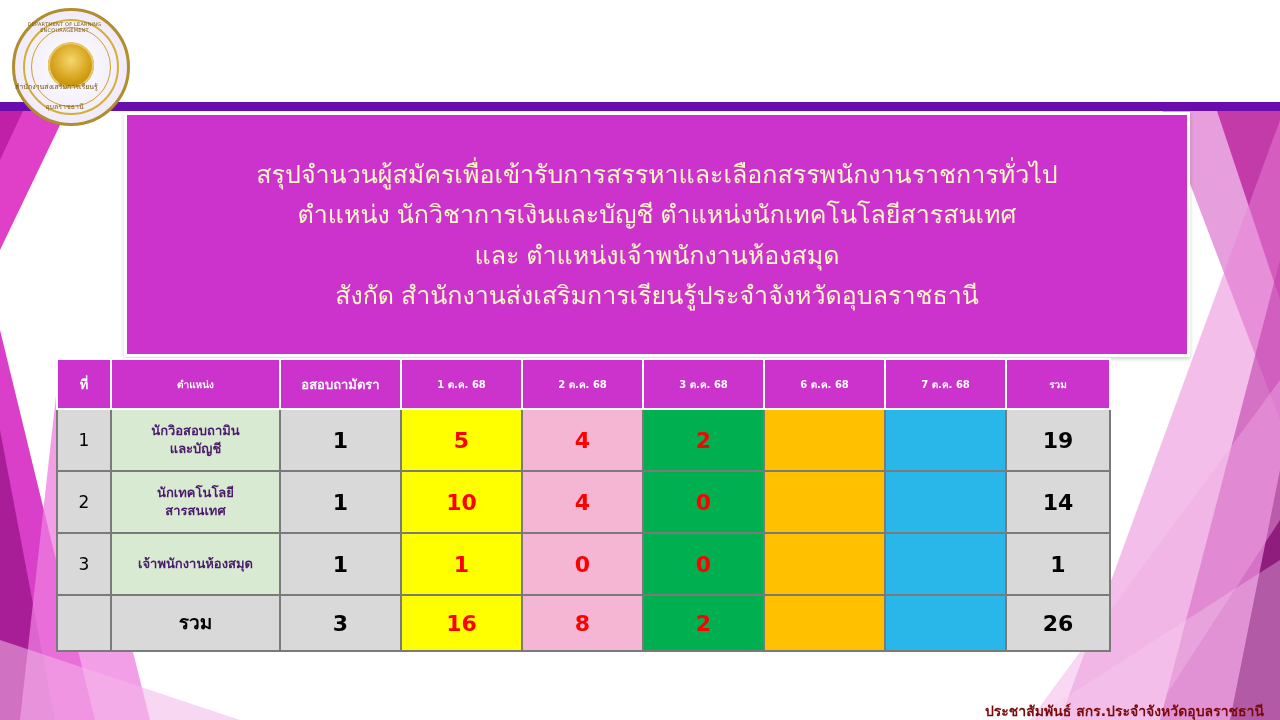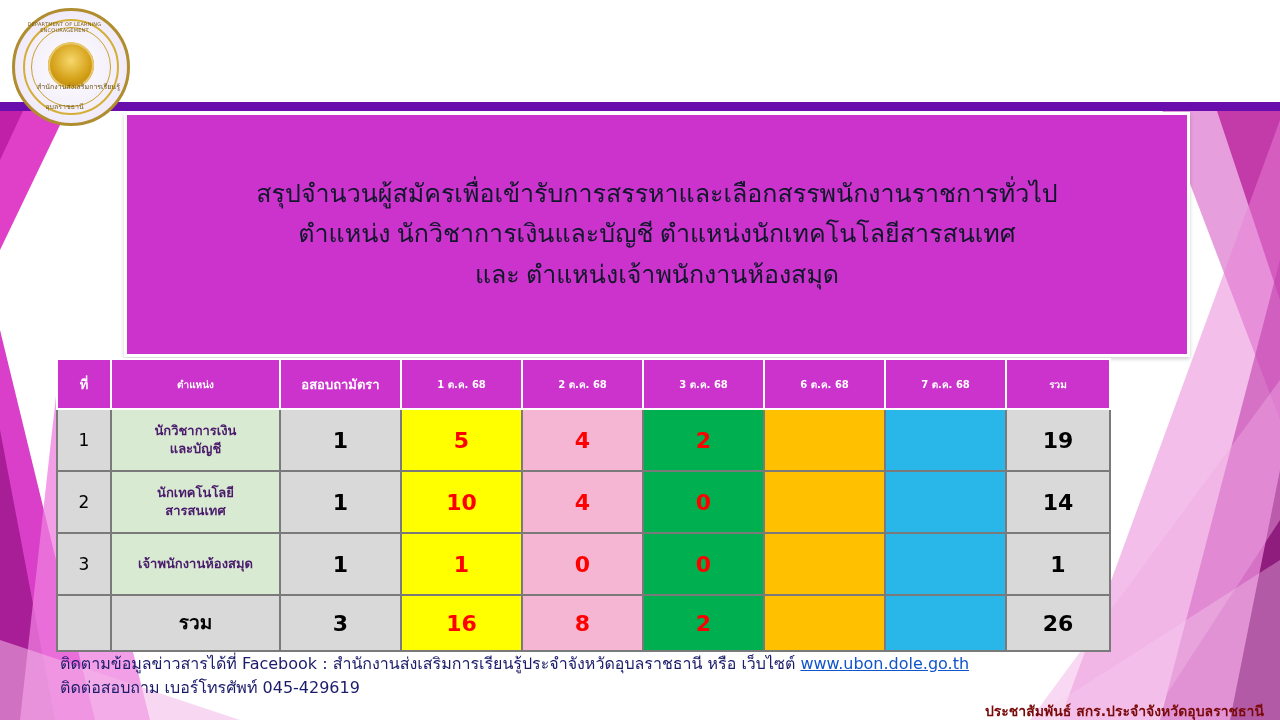--- a/index.html
+++ b/index.html
@@ -24,29 +24,29 @@
     border:2px solid #d4af37;}
   .logo .ring2{position:absolute;left:16px;top:16px;right:16px;bottom:16px;border-radius:50%;
     border:1px solid #c9a227;}
   .logo .emblem{position:absolute;left:50%;top:50%;transform:translate(-50%,-54%);
     width:46px;height:46px;border-radius:50%;
     background:radial-gradient(circle at 50% 40%, #f7d76c 0%, #d4a017 55%, #a9790f 100%);
     box-shadow:0 0 0 2px #e8c86a inset;}
   .logo .toptext,.logo .bottomtext{position:absolute;left:0;right:13px;text-align:center;
     font-family:"DejaVu Sans",sans-serif;color:#7a5c12;}
   .logo .toptext{top:10px;font-size:5px;letter-spacing:.2px;}
-  .logo .midtext{position:absolute;left:0;right:0;top:70px;text-align:center;font-size:7px;color:#6b4f10;font-family:"DejaVu Sans",sans-serif;margin-left:15px;}
+  .logo .midtext{position:absolute;left:0;right:0;top:70px;font-size:7px;color:#6b4f10;font-family:"DejaVu Sans",sans-serif;}
   .logo .bottomtext{bottom:11px;font-size:7px;}
 
   
   .notice{position:absolute;left:124px;top:112px;width:1066px;height:245px;
     background:#cc33cc;border:3px solid #ffffff;box-sizing:border-box;
     display:flex;flex-direction:column;align-items:center;justify-content:center;gap:4px;
     box-shadow:0 2px 4px rgba(0,0,0,.18);}
-  .notice div{font-family:Liberation Serif, serif;color:#0f172a;font-size:25px;line-height:1.45;
+  .notice div{font-family:Liberation Sans, sans-serif;color:#fef9c3;font-size:25px;line-height:1.45;
     text-align:center;white-space:nowrap;}
 
   
   .table-wrap{position:absolute;left:56px;top:358px;width:1000px;}
   table{border-collapse:collapse;width:1000px;table-layout:fixed;}
   thead th{background:#cc33cc;color:#ffffff;border:2px solid #ffffff;
     font-family:"DejaVu Sans",sans-serif;font-weight:bold;font-size:10px;height:46px;
     text-align:center;vertical-align:middle;}
   thead th.small{font-size:13px;}
   tbody td{border:2px solid #7a7a7a;text-align:center;vertical-align:middle;
@@ -112,20 +112,21 @@
     <div class="emblem"></div>
     <div class="midtext">สำนักงานส่งเสริมการเรียนรู้</div>
     <div class="bottomtext">อุบลราชธานี</div>
   </div>
 
 
   <div class="notice">
     <div>สรุปจำนวนผู้สมัครเพื่อเข้ารับการสรรหาและเลือกสรรพนักงานราชการทั่วไป</div>
     <div>ตำแหน่ง นักวิชาการเงินและบัญชี ตำแหน่งนักเทคโนโลยีสารสนเทศ</div>
     <div>และ ตำแหน่งเจ้าพนักงานห้องสมุด</div>
+    <div>สังกัด สำนักงานส่งเสริมการเรียนรู้ประจำจังหวัดอุบลราชธานี</div>
   </div>
 
   <div class="table-wrap">
     <table>
       <thead>
         <tr>
           <th class="small" style="width:50px">ที่</th>
           <th style="width:165px">ตำแหน่ง</th>
           <th class="small" style="width:117px">อสอบถามัตรา</th>
           <th style="width:117px">1 ต.ค. 68</th>
@@ -133,21 +134,21 @@
           <th style="width:117px">3 ต.ค. 68</th>
           <th style="width:117px">6 ต.ค. 68</th>
           <th style="width:117px">7 ต.ค. 68</th>
           <th style="width:100px">รวม</th>
         </tr>
       </thead>
       <tbody>
         <tr>
           <td class="c-no">1</td>
           <td class="c-pos">
-            <span class="pos-line">นักวิชาการเงิน</span>
+            <span class="pos-line">นักวิอสอบถามิน</span>
             <span class="pos-line">และบัญชี</span>
           </td>
           <td class="c-quota">1</td>
           <td class="c-d1">5</td>
           <td class="c-d2">4</td>
           <td class="c-d3">2</td>
           <td class="c-d4"></td>
           <td class="c-d5"></td>
           <td class="c-sum">19</td>
         </tr>
@@ -186,19 +187,15 @@
           <td class="c-d2">8</td>
           <td class="c-d3">2</td>
           <td class="c-d4"></td>
           <td class="c-d5"></td>
           <td class="c-sum">26</td>
         </tr>
       </tbody>
     </table>
   </div>
 
-  <div class="footer">
-    <div><span>ติดตามข้อมูลข่าวสารได้ที่ Facebook : สำนักงานส่งเสริมการเรียนรู้ประจำจังหวัดอุบลราชธานี หรือ เว็บไซต์ </span><span class="link">www.ubon.dole.go.th</span></div>
-    <div>ติดต่อสอบถาม เบอร์โทรศัพท์ 045-429619</div>
-  </div>
   <div class="footer-right">ประชาสัมพันธ์ สกร.ประจำจังหวัดอุบลราชธานี</div>
 
 </div>
 
 </body></html>

